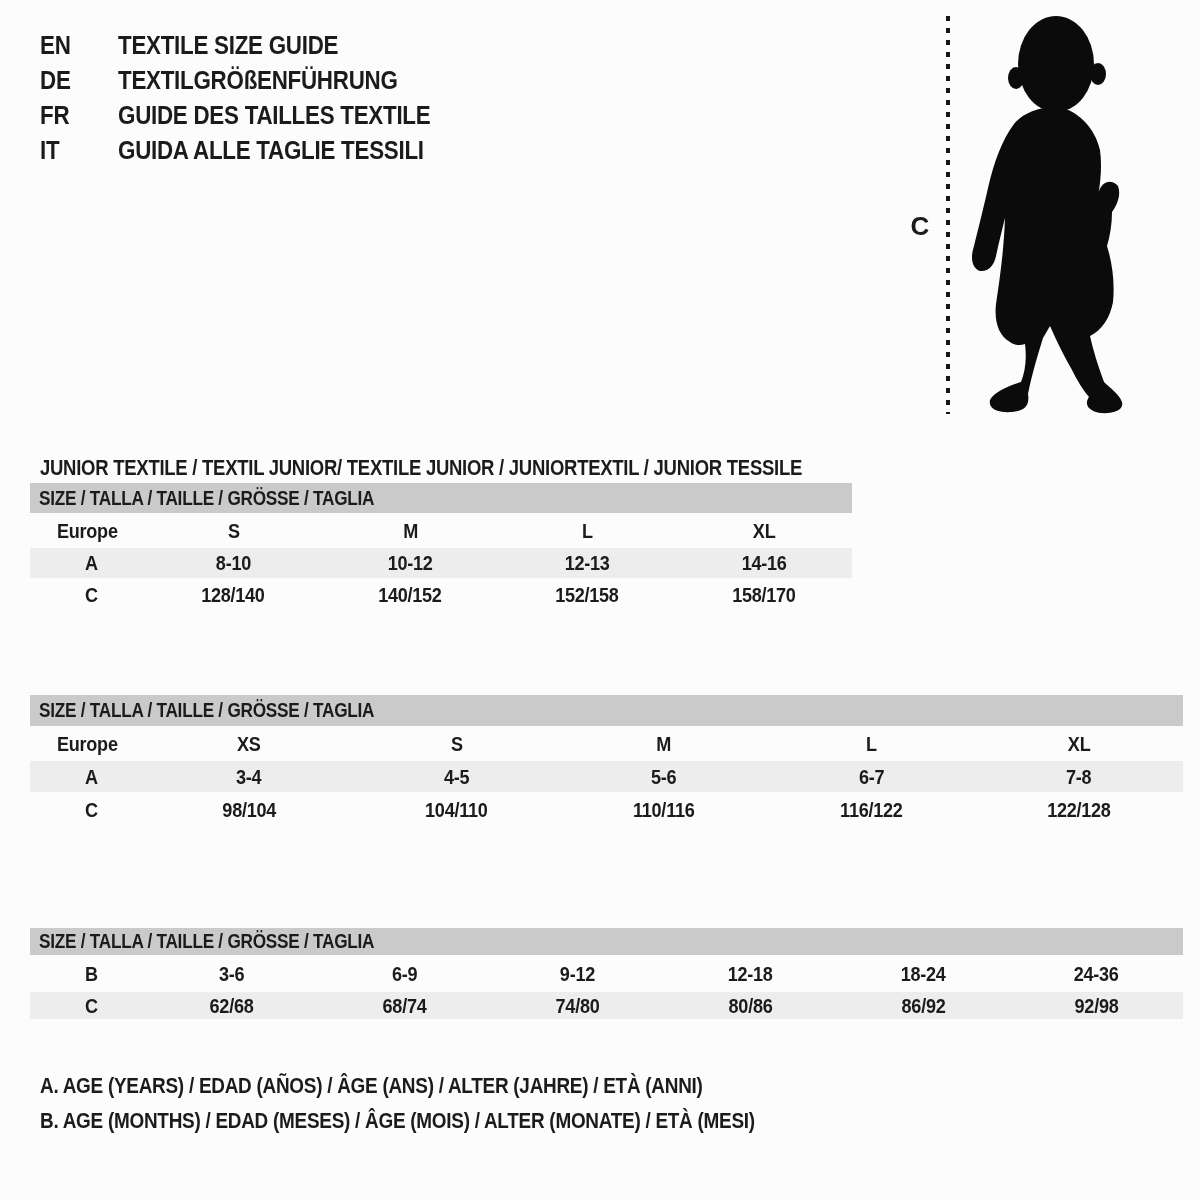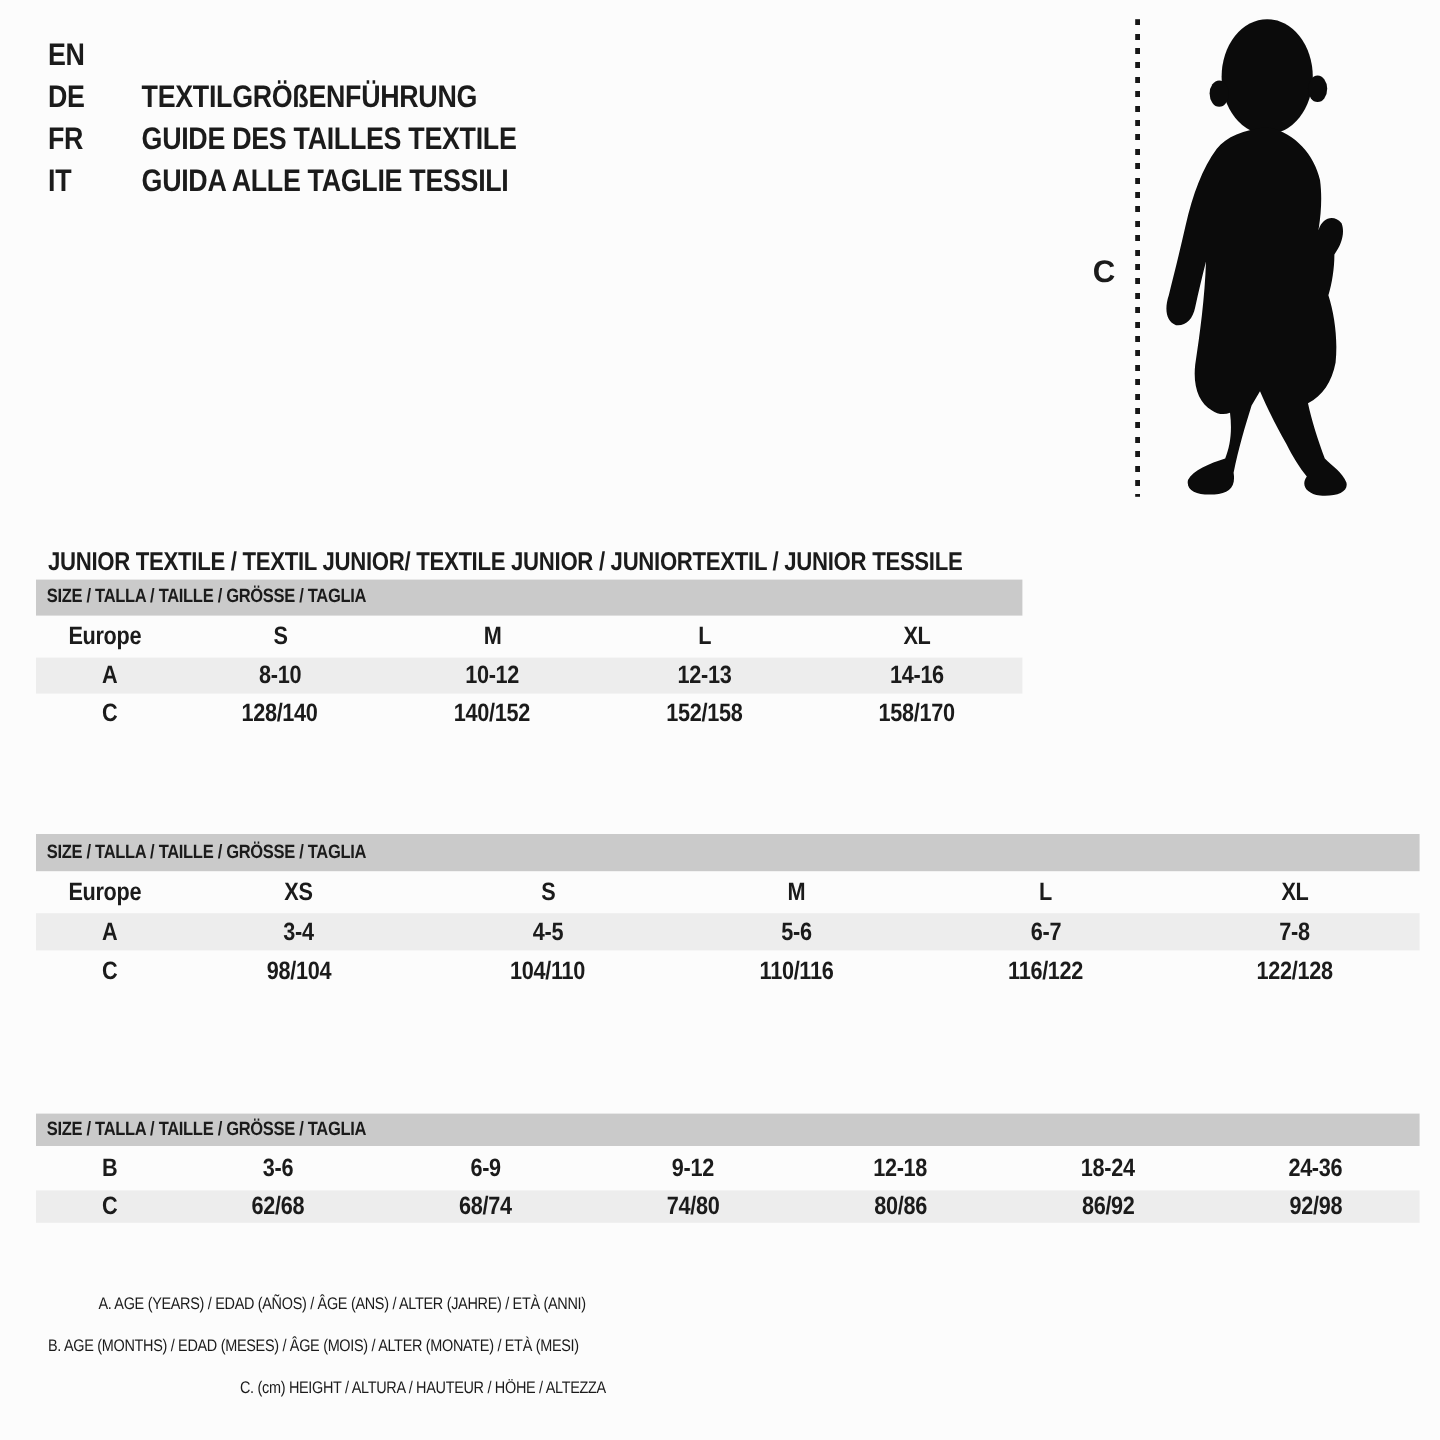--- a/index.html
+++ b/index.html
@@ -19,41 +19,42 @@
             background:repeating-linear-gradient(to bottom,#161616 0 5px,transparent 5px 12px);}
   .clabel{position:absolute;left:903px;top:211px;font-size:26px;font-weight:700;width:34px;text-align:center;}
   .sil{position:absolute;left:952px;top:10px;width:186px;height:410px;}
 
   
   .sec-title{position:absolute;left:40px;font-size:21.5px;font-weight:700;line-height:26px;}
   .sub{font-size:.6em;position:relative;top:.32em;letter-spacing:0;}
 
   
   .band{position:absolute;left:30px;background:#cacaca;display:flex;align-items:center;
-        font-size:16px;font-weight:700;padding-left:9px;box-sizing:border-box;}
+        font-size:20px;font-weight:700;padding-left:9px;box-sizing:border-box;}
   .tbl{position:absolute;left:30px;}
   .trow{display:grid;align-items:center;font-size:21px;font-weight:700;}
   .g5{grid-template-columns:115px repeat(4,1fr);}
   .g6{grid-template-columns:115px repeat(5,1fr);}
   .g7{grid-template-columns:115px repeat(6,1fr);}
   .c{text-align:center;overflow:visible;}
   .lab{text-align:center;padding-left:9px;}
   .alt{background:#ededed;}
 
   .legend{position:absolute;left:40px;top:1068px;}
-  .legend-line{height:35px;display:flex;align-items:center;font-size:14px;font-weight:400;justify-content:flex-end;}
+  .legend-line{height:35px;display:flex;align-items:center;font-size:22px;font-weight:700;}
 </style>
 </head>
 <body>
 
 <div class="page">
 
   <div class="langs">
     <div class="lang-row">
       <span class="lang-code"><span class="cx lx">EN</span></span>
+      <span><span class="cx lx">TEXTILE SIZE GUIDE</span></span>
     </div>
     <div class="lang-row">
       <span class="lang-code"><span class="cx lx">DE</span></span>
       <span><span class="cx lx">TEXTILGRÖßENFÜHRUNG</span></span>
     </div>
     <div class="lang-row">
       <span class="lang-code"><span class="cx lx">FR</span></span>
       <span><span class="cx lx">GUIDE DES TAILLES TEXTILE</span></span>
     </div>
     <div class="lang-row">
@@ -186,18 +187,15 @@
     </div>
   </div>
 
   <div class="legend">
     <div class="legend-line">
         <span class="cx lx">A. AGE (YEARS) / EDAD (AÑOS) / ÂGE (ANS) / ALTER (JAHRE) / ETÀ (ANNI)</span>
       </div>
     <div class="legend-line">
         <span class="cx lx">B. AGE (MONTHS) / EDAD (MESES) / ÂGE (MOIS) / ALTER (MONATE) / ETÀ (MESI)</span>
       </div>
-    <div class="legend-line">
-        <span class="cx lx">C. (cm) HEIGHT / ALTURA / HAUTEUR / HÖHE / ALTEZZA</span>
-      </div>
   </div>
 
 </div>
 
 </body></html>

